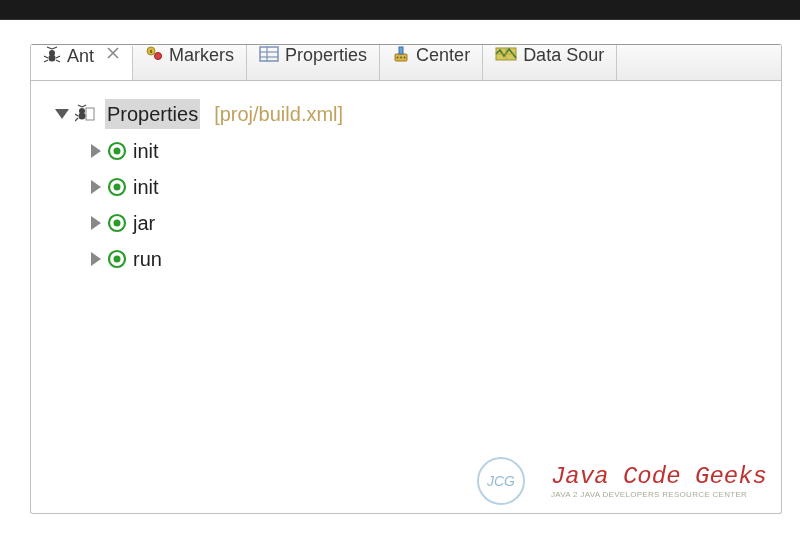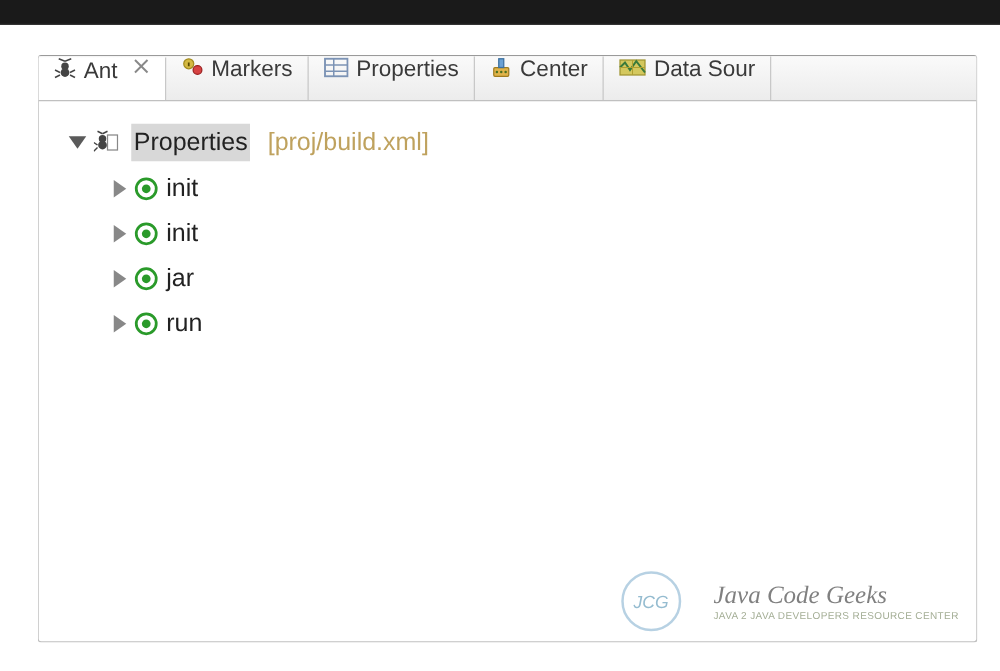--- a/index.html
+++ b/index.html
@@ -115,24 +115,24 @@
       justify-content: center;
       color: #8ab5cb;
       font-size: 14px;
       font-style: italic;
       position: relative;
     }
     .watermark-text {
       display: flex; flex-direction: column;
     }
     .watermark-title {
-      font-size: 20px;
-      color: #737373;
+      font-size: 24px;
+      color: #b91c1c;
       font-style: italic;
-      font-family: Liberation Serif, serif;
+      font-family: Liberation Mono, monospace;
     }
     .watermark-sub {
       font-size: 8px;
       color: #9aa58a;
       text-transform: uppercase;
       letter-spacing: 0.3px;
     }
     
     .icon { display: inline-flex; align-items: center; justify-content: center; }
     svg { display: block; }

